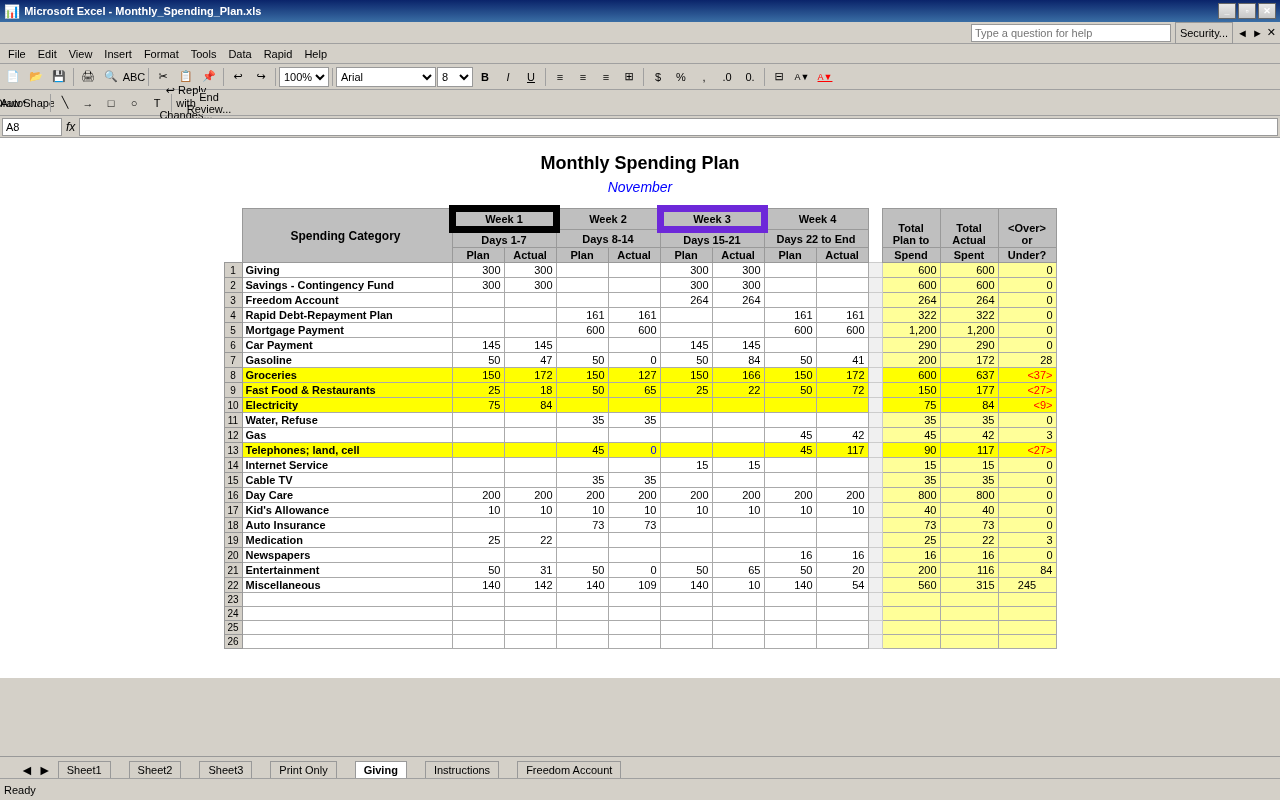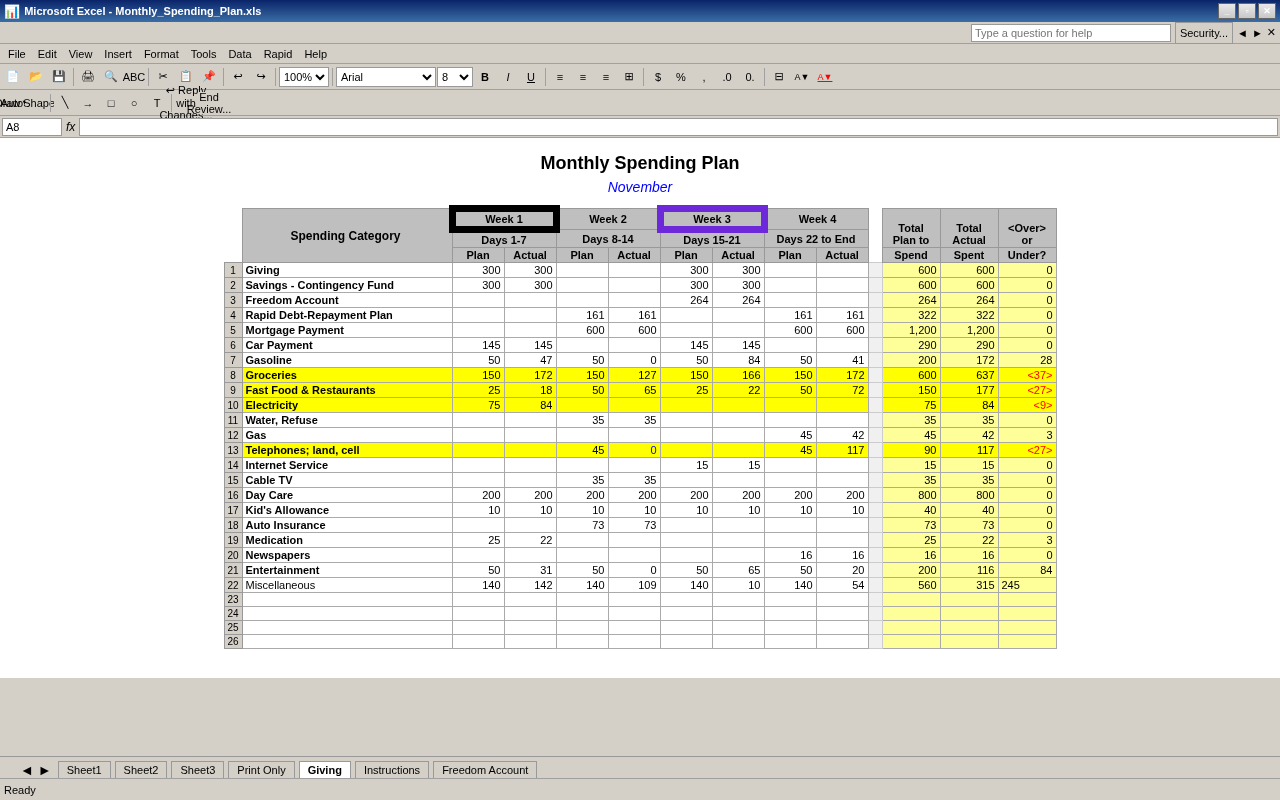--- a/index.html
+++ b/index.html
@@ -176,21 +176,21 @@
       left: 0;
       right: 0;
     }
     .sheet-tab {
       padding: 2px 8px;
       border: 1px solid #999;
       border-bottom: none;
       background: #d4d0c8;
       cursor: pointer;
       font-size: 11px;
-      margin-right: 4px;
+      margin-right: 18px;
     }
     .sheet-tab.active {
       background: white;
       font-weight: bold;
       z-index: 1;
     }
 
     
     .toolbar2 {
       background: #d4d0c8;
@@ -696,33 +696,33 @@
           <td style="text-align: right; width: 52px; padding: 1px 3px; border: 1px solid rgb(170, 170, 170); background: rgb(255, 255, 255);">65</td>
           <td style="text-align: right; width: 52px; padding: 1px 3px; border: 1px solid rgb(170, 170, 170); background: rgb(255, 255, 255);">50</td>
           <td style="text-align: right; width: 52px; padding: 1px 3px; border: 1px solid rgb(170, 170, 170); background: rgb(255, 255, 255);">20</td>
           <td style="width: 14px; border: 1px solid rgb(204, 204, 204); background: rgb(240, 240, 240);"></td>
           <td style="text-align: right; width: 58px; padding: 1px 3px; border: 1px solid rgb(170, 170, 170); background: rgb(255, 255, 153);">200</td>
           <td style="text-align: right; width: 58px; padding: 1px 3px; border: 1px solid rgb(170, 170, 170); background: rgb(255, 255, 153);">116</td>
           <td style="text-align: right; width: 58px; padding: 1px 3px; border: 1px solid rgb(170, 170, 170); background: rgb(255, 255, 153);">84</td>
         </tr>
         <tr>
           <td class="row-num" style="background: rgb(212, 208, 200); text-align: center; font-size: 10px; border: 1px solid rgb(153, 153, 153);">22</td>
-          <td style="background: rgb(255, 255, 255); font-weight: normal; padding: 1px 3px; border: 1px solid rgb(170, 170, 170); width: 210px;">Miscellaneous</td>
+          <td style="background: rgb(255, 255, 255); font-weight: bold; padding: 1px 3px; border: 1px solid rgb(170, 170, 170); width: 210px;">Miscellaneous</td>
           <td style="text-align: right; width: 52px; padding: 1px 3px; border: 1px solid rgb(170, 170, 170); background: rgb(255, 255, 255);">140</td>
           <td style="text-align: right; width: 52px; padding: 1px 3px; border: 1px solid rgb(170, 170, 170); background: rgb(255, 255, 255);">142</td>
           <td style="text-align: right; width: 52px; padding: 1px 3px; border: 1px solid rgb(170, 170, 170); background: rgb(255, 255, 255);">140</td>
           <td style="text-align: right; width: 52px; padding: 1px 3px; border: 1px solid rgb(170, 170, 170); background: rgb(255, 255, 255);">109</td>
           <td style="text-align: right; width: 52px; padding: 1px 3px; border: 1px solid rgb(170, 170, 170); background: rgb(255, 255, 255);">140</td>
           <td style="text-align: right; width: 52px; padding: 1px 3px; border: 1px solid rgb(170, 170, 170); background: rgb(255, 255, 255);">10</td>
           <td style="text-align: right; width: 52px; padding: 1px 3px; border: 1px solid rgb(170, 170, 170); background: rgb(255, 255, 255);">140</td>
           <td style="text-align: right; width: 52px; padding: 1px 3px; border: 1px solid rgb(170, 170, 170); background: rgb(255, 255, 255);">54</td>
           <td style="width: 14px; border: 1px solid rgb(204, 204, 204); background: rgb(240, 240, 240);"></td>
           <td style="text-align: right; width: 58px; padding: 1px 3px; border: 1px solid rgb(170, 170, 170); background: rgb(255, 255, 153);">560</td>
           <td style="text-align: right; width: 58px; padding: 1px 3px; border: 1px solid rgb(170, 170, 170); background: rgb(255, 255, 153);">315</td>
-          <td style="text-align: left; width: 58px; padding: 1px 3px; border: 1px solid rgb(170, 170, 170); background: rgb(255, 255, 153);">245</td>
+          <td style="text-align: center; width: 58px; padding: 1px 3px; border: 1px solid rgb(170, 170, 170); background: rgb(255, 255, 153);">245</td>
         </tr>
         <tr>
           <td class="row-num" style="background: rgb(212, 208, 200); text-align: center; font-size: 10px; border: 1px solid rgb(153, 153, 153);">23</td>
           <td style="background: rgb(255, 255, 255); font-weight: bold; padding: 1px 3px; border: 1px solid rgb(170, 170, 170); width: 210px;"></td>
           <td style="text-align: right; width: 52px; padding: 1px 3px; border: 1px solid rgb(170, 170, 170); background: rgb(255, 255, 255);"></td>
           <td style="text-align: right; width: 52px; padding: 1px 3px; border: 1px solid rgb(170, 170, 170); background: rgb(255, 255, 255);"></td>
           <td style="text-align: right; width: 52px; padding: 1px 3px; border: 1px solid rgb(170, 170, 170); background: rgb(255, 255, 255);"></td>
           <td style="text-align: right; width: 52px; padding: 1px 3px; border: 1px solid rgb(170, 170, 170); background: rgb(255, 255, 255);"></td>
           <td style="text-align: right; width: 52px; padding: 1px 3px; border: 1px solid rgb(170, 170, 170); background: rgb(255, 255, 255);"></td>
           <td style="text-align: right; width: 52px; padding: 1px 3px; border: 1px solid rgb(170, 170, 170); background: rgb(255, 255, 255);"></td>

